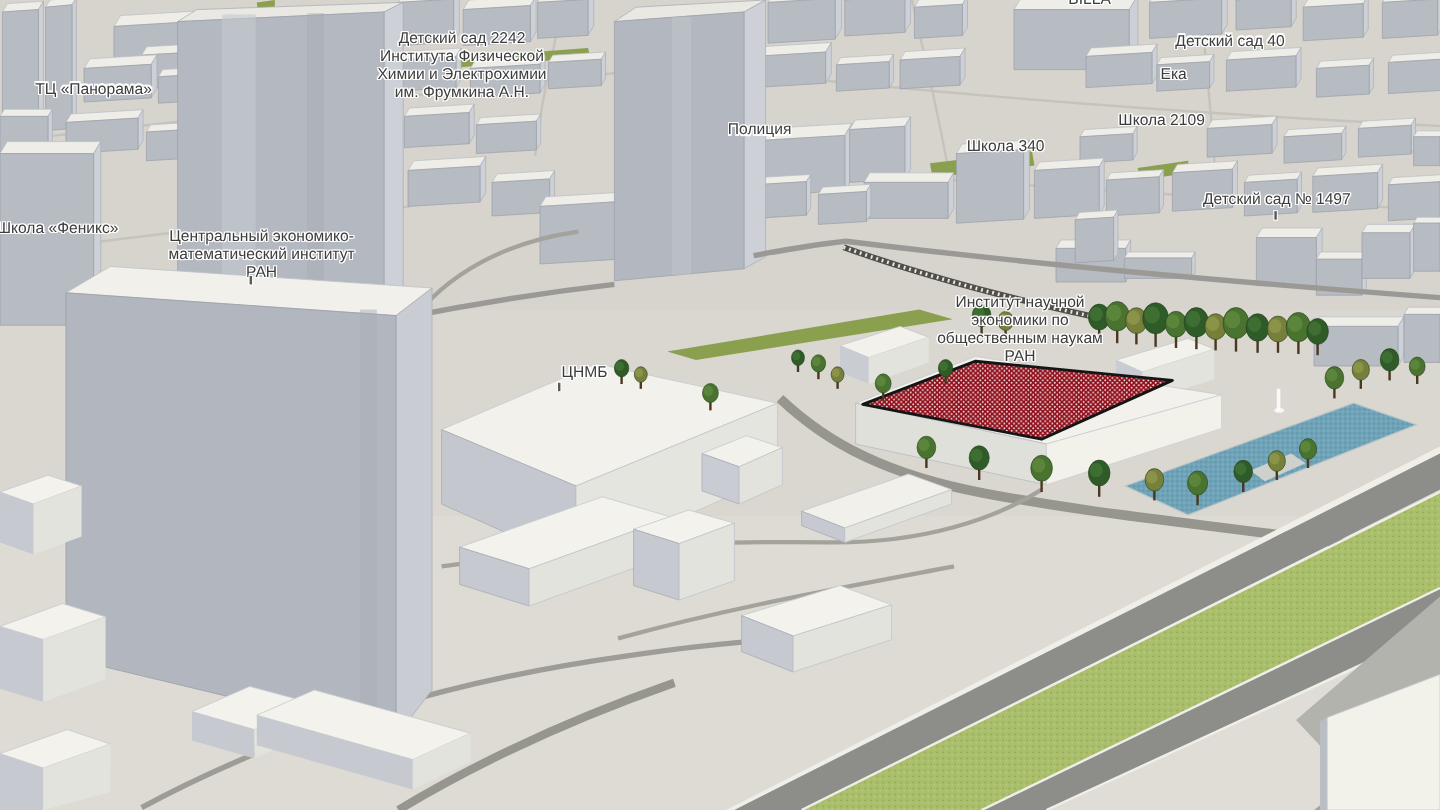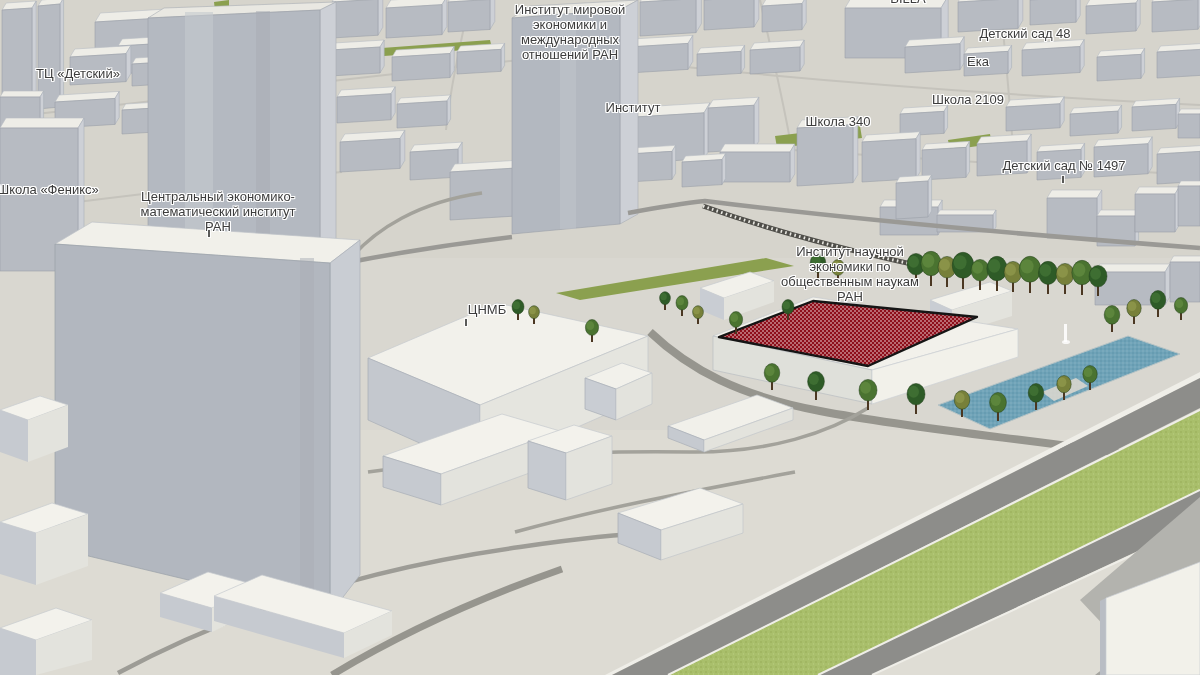--- a/index.html
+++ b/index.html
@@ -567,31 +567,31 @@
         </g>
       </g>
 
   <g>
     <rect x="1064" y="324" width="3" height="18" fill="#ffffff" opacity="0.85"></rect>
     <ellipse cx="1066" cy="342" rx="4" ry="2" fill="#ffffff" opacity="0.8"></ellipse>
   </g>
 </svg>
 
 <div class="labels">
-  <div class="mlabel" style="left:78px;top:66px">ТЦ «Детский»</div>
-  <div class="mlabel" style="left:570px;top:2px">Институт мировой
-экономики и
-международных
-отношений РАН</div>
+  <div class="mlabel" style="left:78px;top:66px">ТЦ «Панорама»</div>
+  <div class="mlabel" style="left:385px;top:24px">Детский сад 2242
+Института Физической
+Химии и Электрохимии
+им. Фрумкина А.Н.</div>
   <div class="mlabel" style="left:908px;top:-9px">BILLA</div>
-  <div class="mlabel" style="left:1025px;top:26px">Детский сад 48</div>
+  <div class="mlabel" style="left:1025px;top:26px">Детский сад 40</div>
   <div class="mlabel" style="left:978px;top:54px">Ека</div>
   <div class="mlabel" style="left:968px;top:92px">Школа 2109</div>
   <div class="mlabel" style="left:838px;top:114px">Школа 340</div>
-  <div class="mlabel" style="left:633px;top:100px">Институт</div>
+  <div class="mlabel" style="left:633px;top:100px">Полиция</div>
   <div class="mlabel" style="left:1064px;top:158px">Детский сад № 1497</div>
   <div class="mlabel" style="left:48px;top:182px">Школа «Феникс»</div>
   <div class="mlabel" style="left:218px;top:189px">Центральный экономико-
 математический институт
 РАН</div>
   <div class="mlabel" style="left:487px;top:302px">ЦНМБ</div>
   <div class="mlabel" style="left:850px;top:244px">Институт научной
 экономики по
 общественным наукам
 РАН</div>

